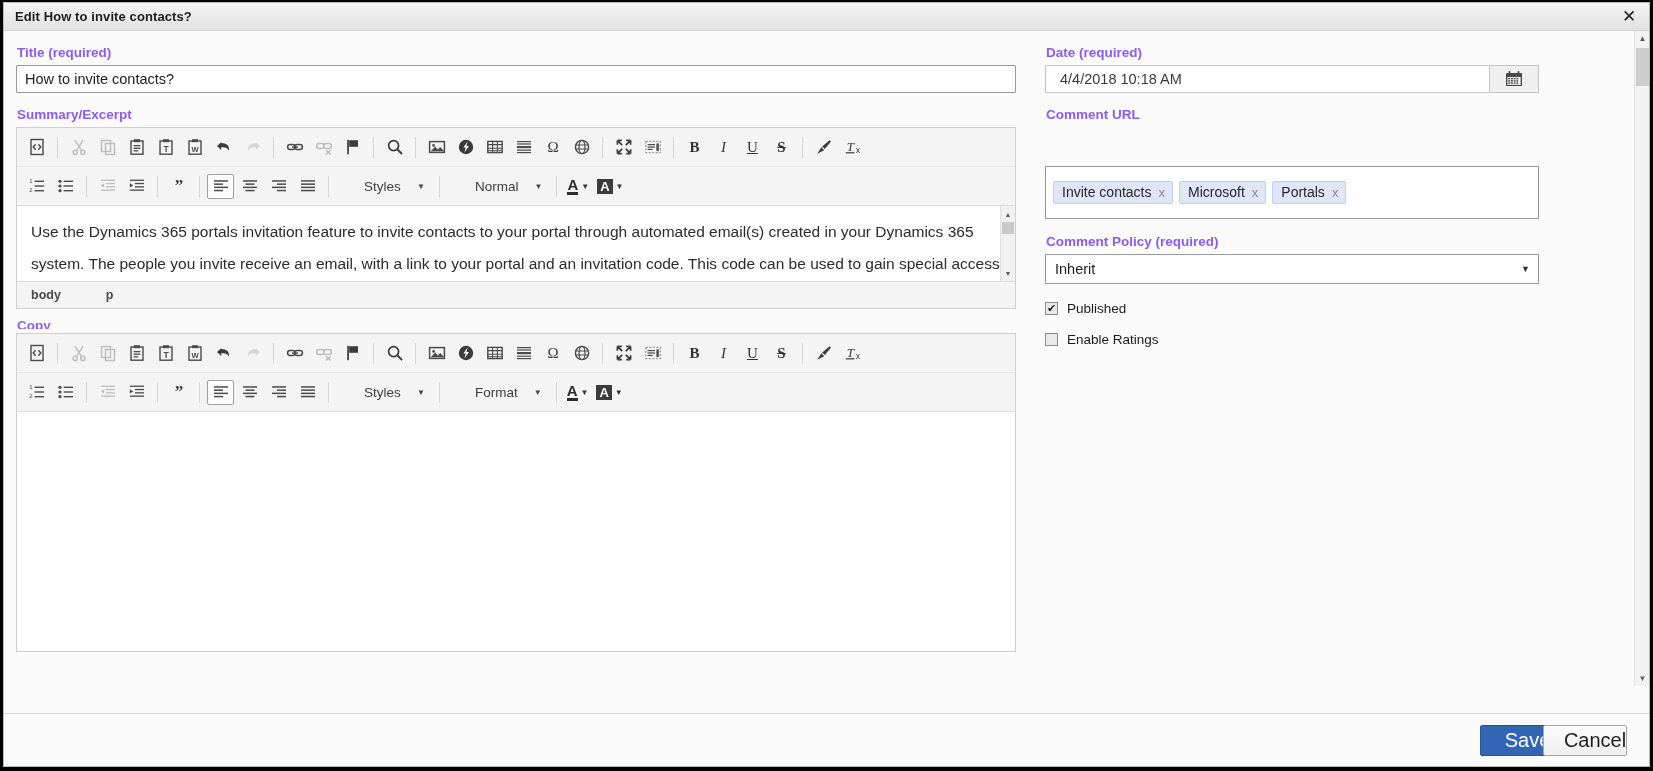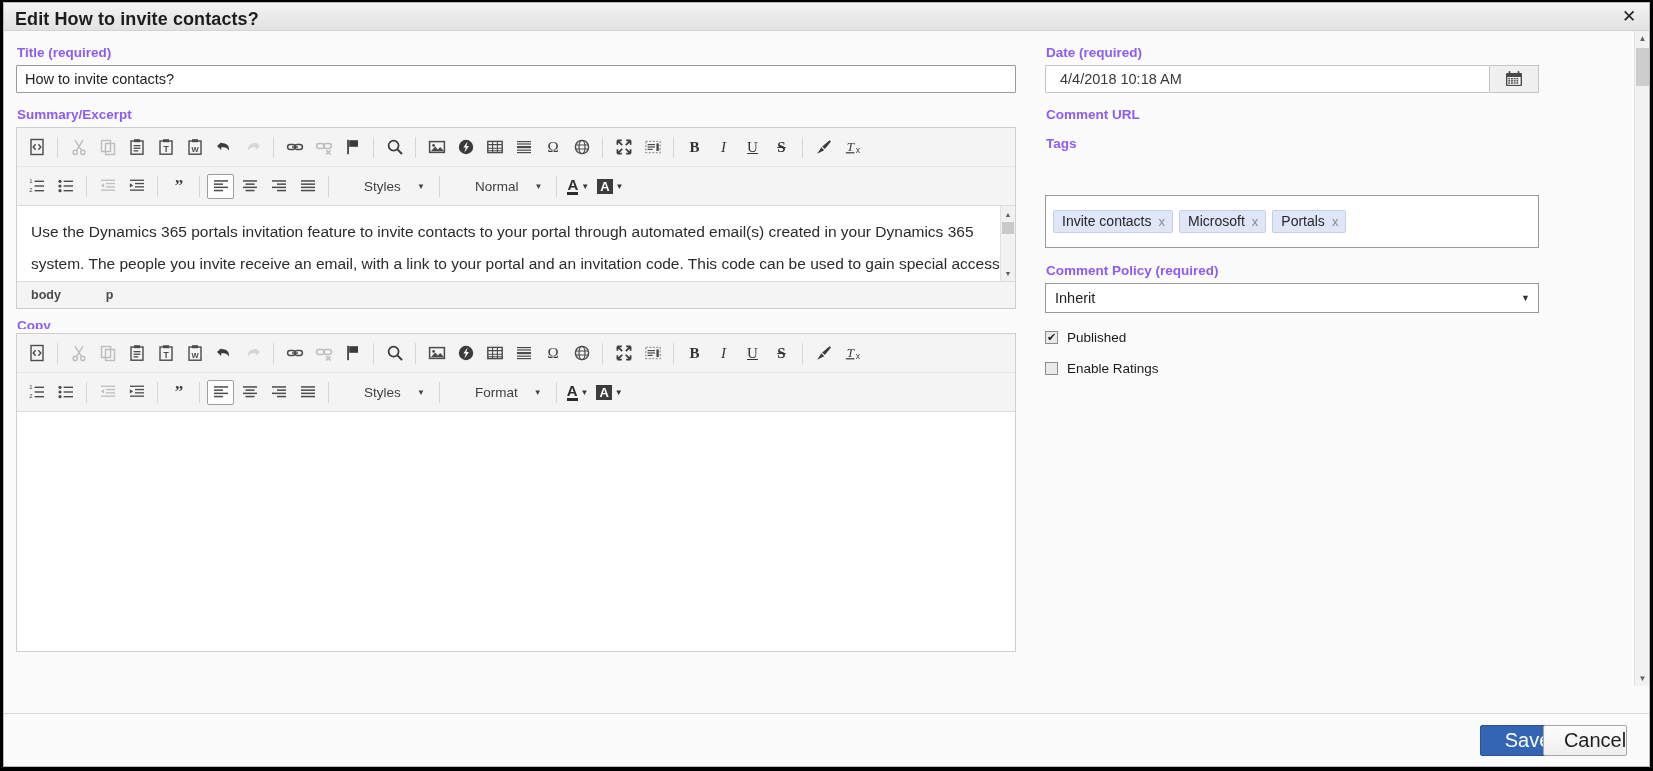--- a/index.html
+++ b/index.html
@@ -23,21 +23,21 @@
     overflow:hidden;
   }
   .titlebar {
     position:absolute; left:0; top:0; width:100%; height:28px;
     background:linear-gradient(180deg,#f4f4f4 0%,#e9e9e9 55%,#e2e2e2 100%);
     border-bottom:1px solid #d2d2d2;
     box-sizing:border-box;
   }
   .titlebar .title {
     position:absolute; left:11px; top:6px;
-    font-weight:bold; font-size:18px; color:#1d1d1d;
+    font-weight:bold; font-size:13px; color:#1d1d1d;
     letter-spacing:0.1px;
   }
   .close-btn {
     position:absolute; right:0; top:0; width:40px; height:27px;
     display:flex; align-items:center; justify-content:center;
     color:#222; font-size:17px; line-height:1; cursor:pointer;
     background:transparent; border:none;
   }
 
   
@@ -869,21 +869,20 @@
                   <rect x="6" y="12.3" width="1.9" height="1.5"></rect>
                 <rect x="8.7" y="12.3" width="1.9" height="1.5"></rect>
                   <rect x="11.4" y="12.3" width="1.9" height="1.5"></rect>
               </g>
             </svg>
           </div>
         </div>
 
         <div class="field-label" style="margin-top:14px;">Comment URL</div>
 
-        <div class="field-label" style="margin-top:14px;">Tags</div>
         <div class="tags-box" id="tags-box">
             <span class="chip">
               <span>Invite contacts</span>
               <span class="x">x</span>
             </span>
             <span class="chip">
               <span>Microsoft</span>
               <span class="x">x</span>
             </span>
             <span class="chip">

